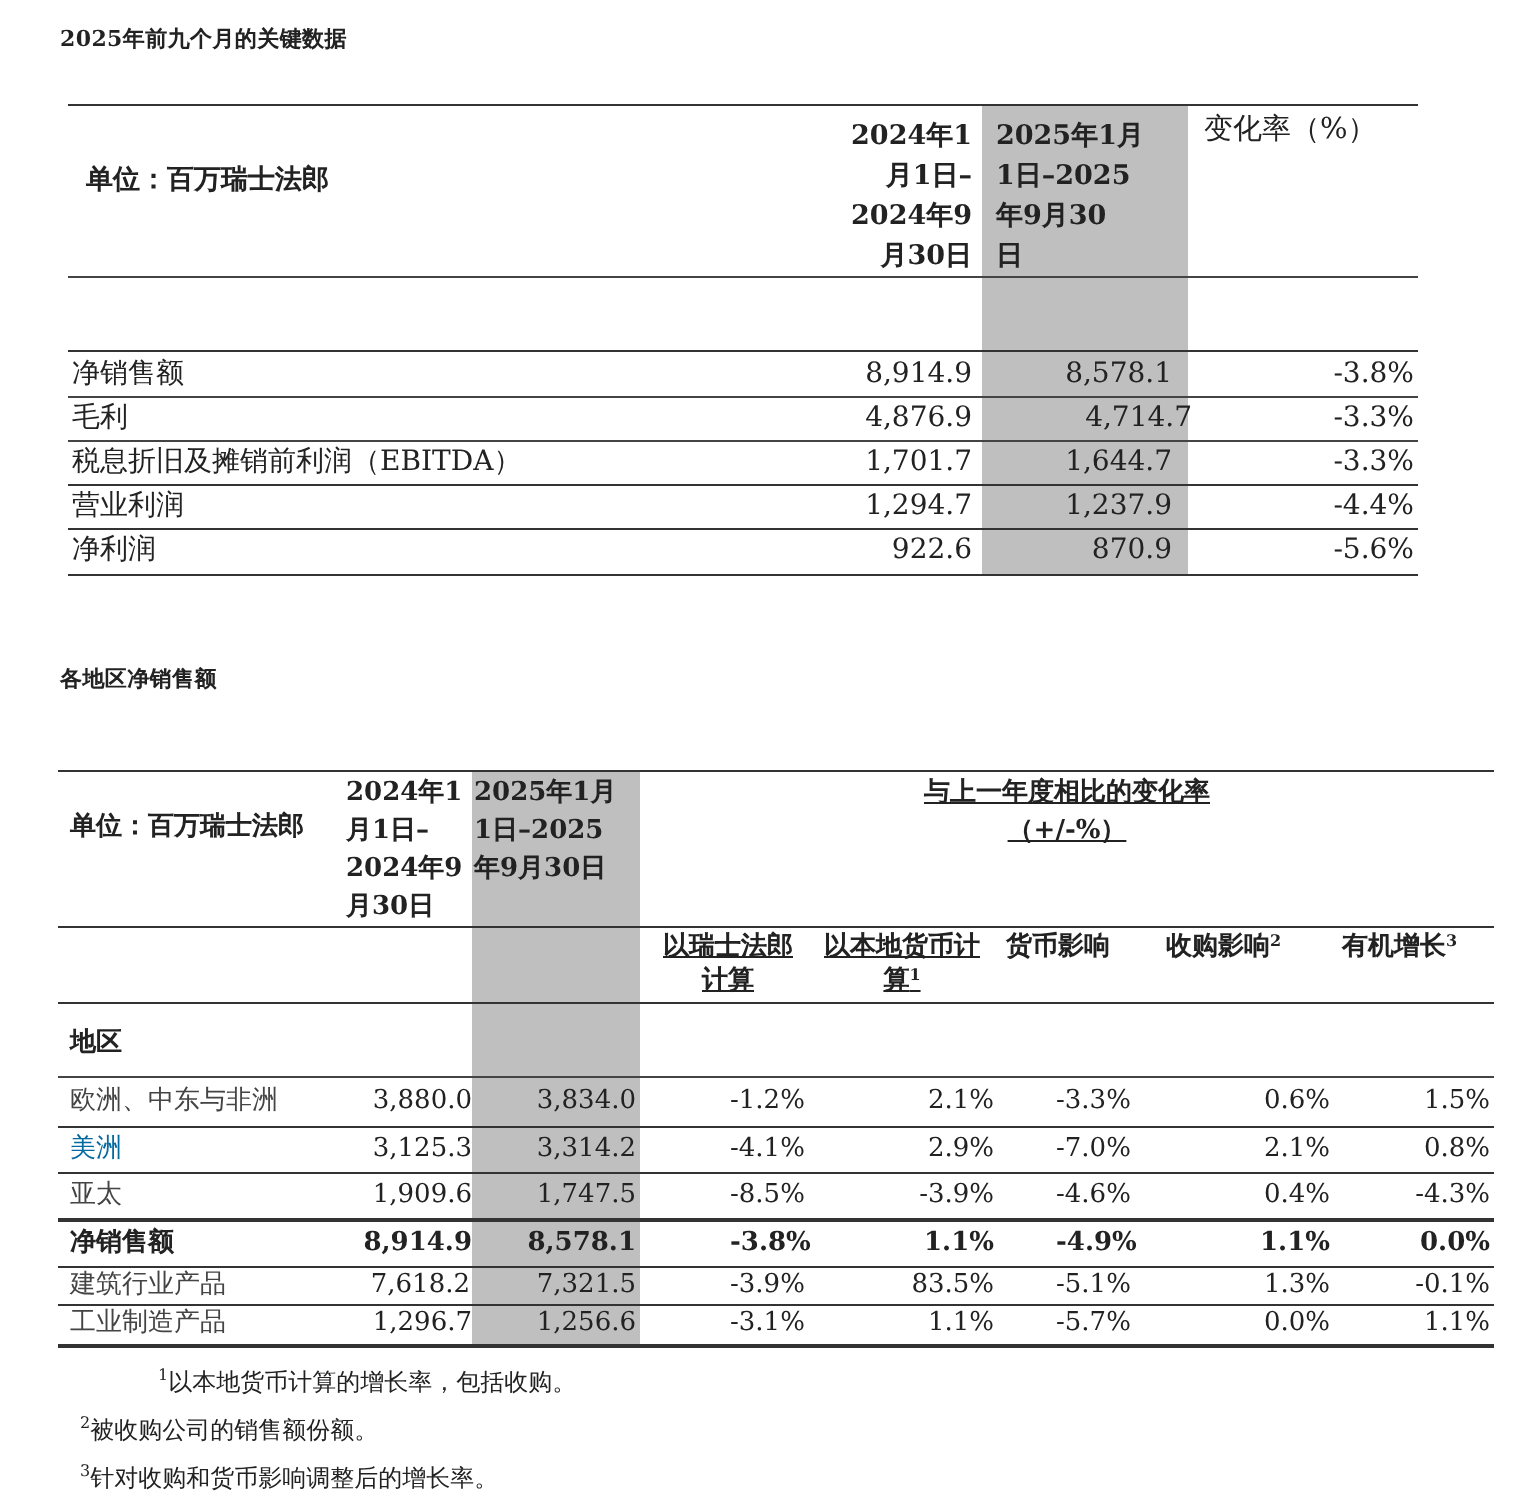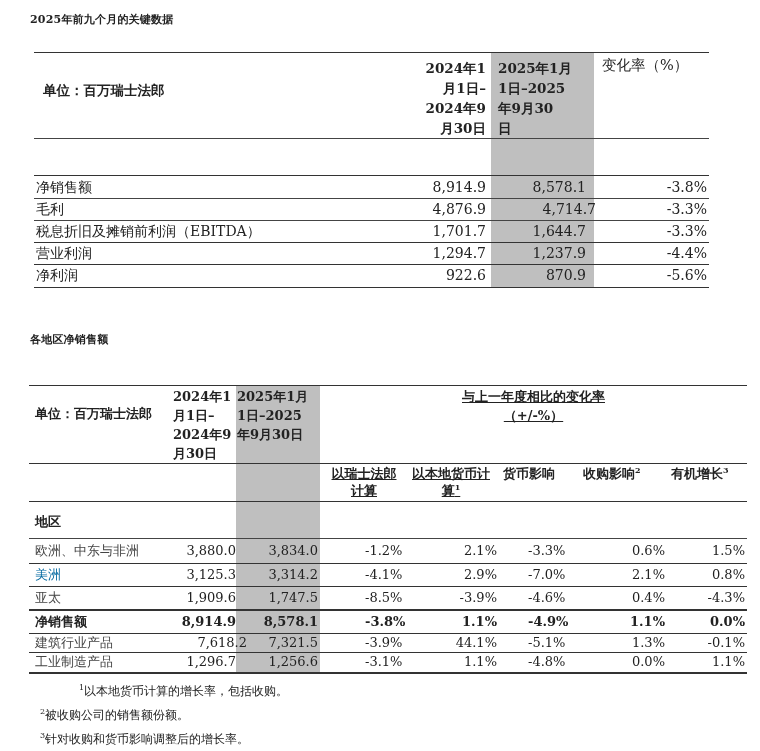--- a/index.html
+++ b/index.html
@@ -176,37 +176,37 @@
     <div class="cell t2 b" style="left:365px;top:613px;">-3.8%</div>
     <div class="cell t2 b r" style="left:420px;top:613px;width:77px;">1.1%</div>
     <div class="cell t2 b" style="left:528px;top:613px;">-4.9%</div>
     <div class="cell t2 b r" style="left:580px;top:613px;width:85px;">1.1%</div>
     <div class="cell t2 b r" style="left:680px;top:613px;width:65px;">0.0%</div>
   </div>
   <div class="hline" style="left:29px;top:633px;width:718px;"></div>
 
   <div>
     <div class="cell t2" style="left:35px;top:634px;color:#444;">建筑行业产品</div>
-    <div class="cell t2 r" style="left:171px;top:634px;width:76px;text-align:right;">7,618.2</div>
+    <div class="cell t2 r" style="left:159px;top:634px;width:76px;text-align:right;">7,618.2</div>
     <div class="cell t2 r" style="left:240px;top:634px;width:78px;">7,321.5</div>
     <div class="cell t2" style="left:365px;top:634px;">-3.9%</div>
-    <div class="cell t2 r" style="left:420px;top:634px;width:77px;">44.1%</div>
+    <div class="cell t2 r" style="left:420px;top:634px;width:77px;">83.5%</div>
     <div class="cell t2" style="left:528px;top:634px;">-5.1%</div>
     <div class="cell t2 r" style="left:580px;top:634px;width:85px;">1.3%</div>
     <div class="cell t2 r" style="left:680px;top:634px;width:65px;">-0.1%</div>
   </div>
   <div class="hline" style="left:29px;top:652px;width:718px;"></div>
 
   <div>
     <div class="cell t2" style="left:35px;top:653px;color:#444;">工业制造产品</div>
     <div class="cell t2 r" style="left:160px;top:653px;width:76px;">1,296.7</div>
     <div class="cell t2 r" style="left:240px;top:653px;width:78px;">1,256.6</div>
     <div class="cell t2" style="left:365px;top:653px;">-3.1%</div>
     <div class="cell t2 r" style="left:420px;top:653px;width:77px;">1.1%</div>
-    <div class="cell t2" style="left:528px;top:653px;">-4.8%</div>
+    <div class="cell t2" style="left:528px;top:653px;">-5.7%</div>
     <div class="cell t2 r" style="left:580px;top:653px;width:85px;">0.0%</div>
     <div class="cell t2 r" style="left:680px;top:653px;width:65px;">1.1%</div>
   </div>
   <div class="hline" style="left:29px;top:672px;width:718px;border-top-width:2px;"></div>
 </div>
 
 <div class="abs fn" style="left:40px;top:683px;margin-left:39px;">
   <sup>1</sup><span>以本地货币计算的增长率，包括收购。</span>
 </div>
 <div class="abs fn" style="left:40px;top:707px;">

